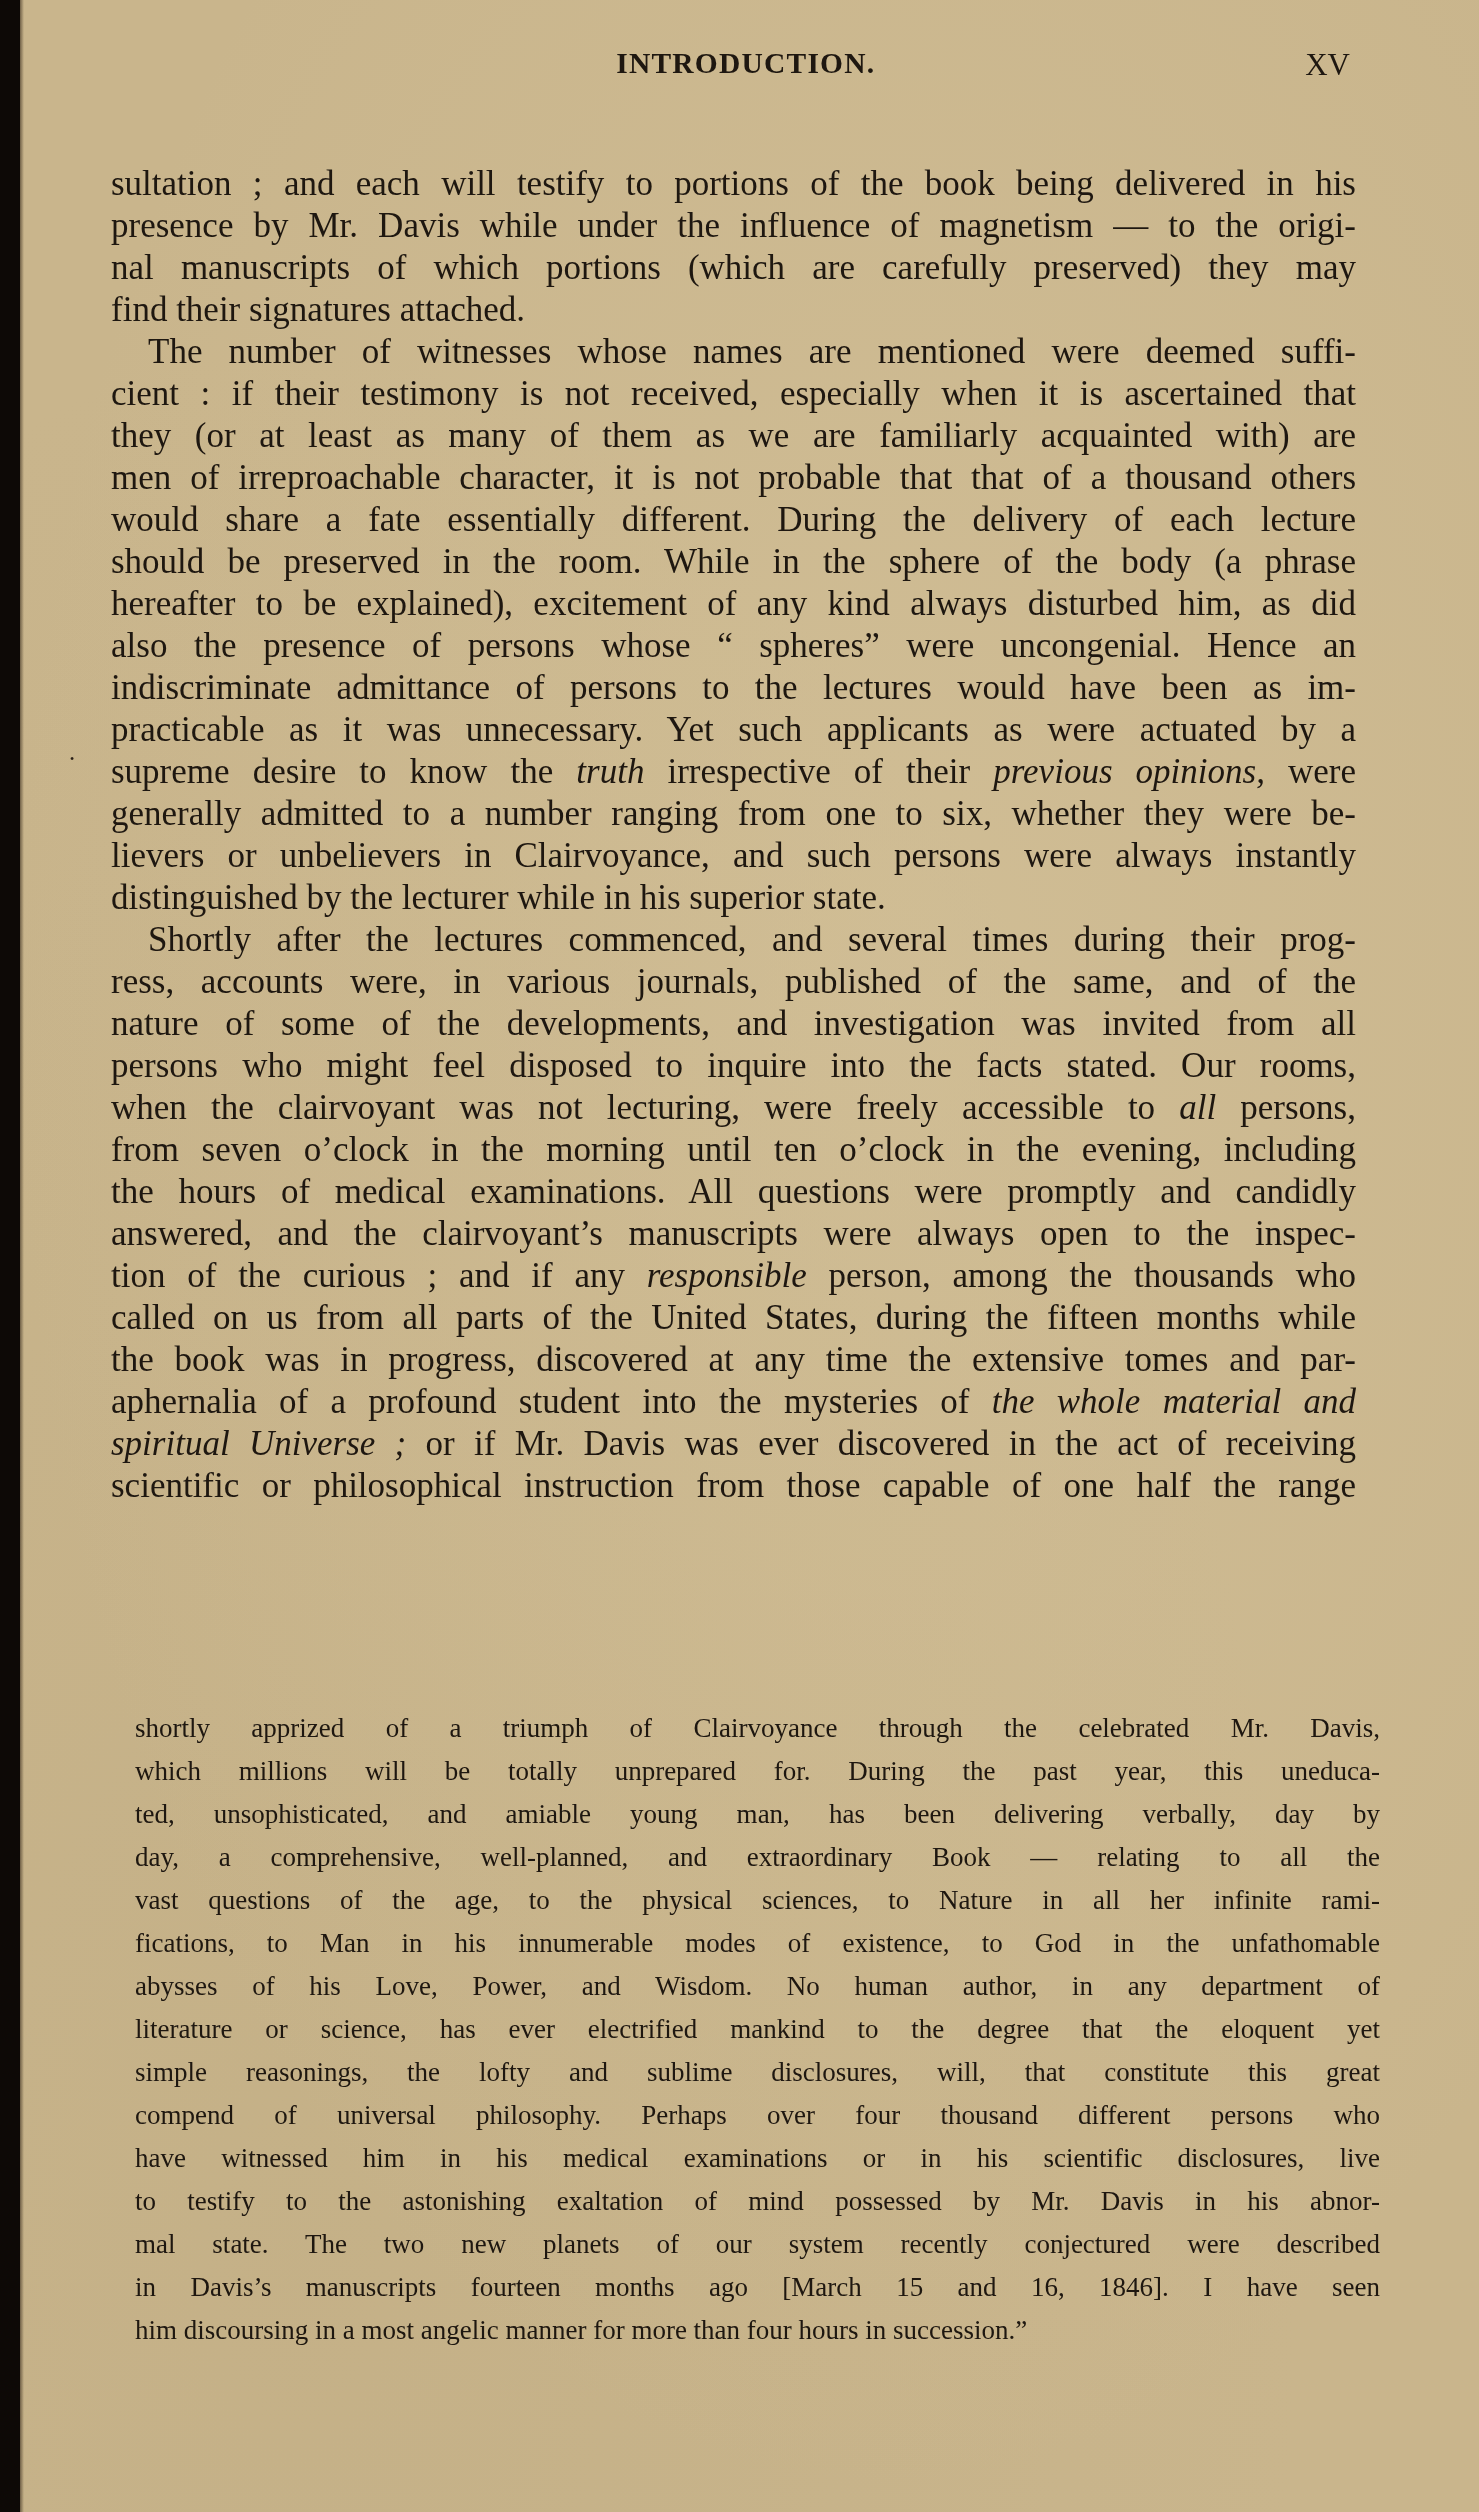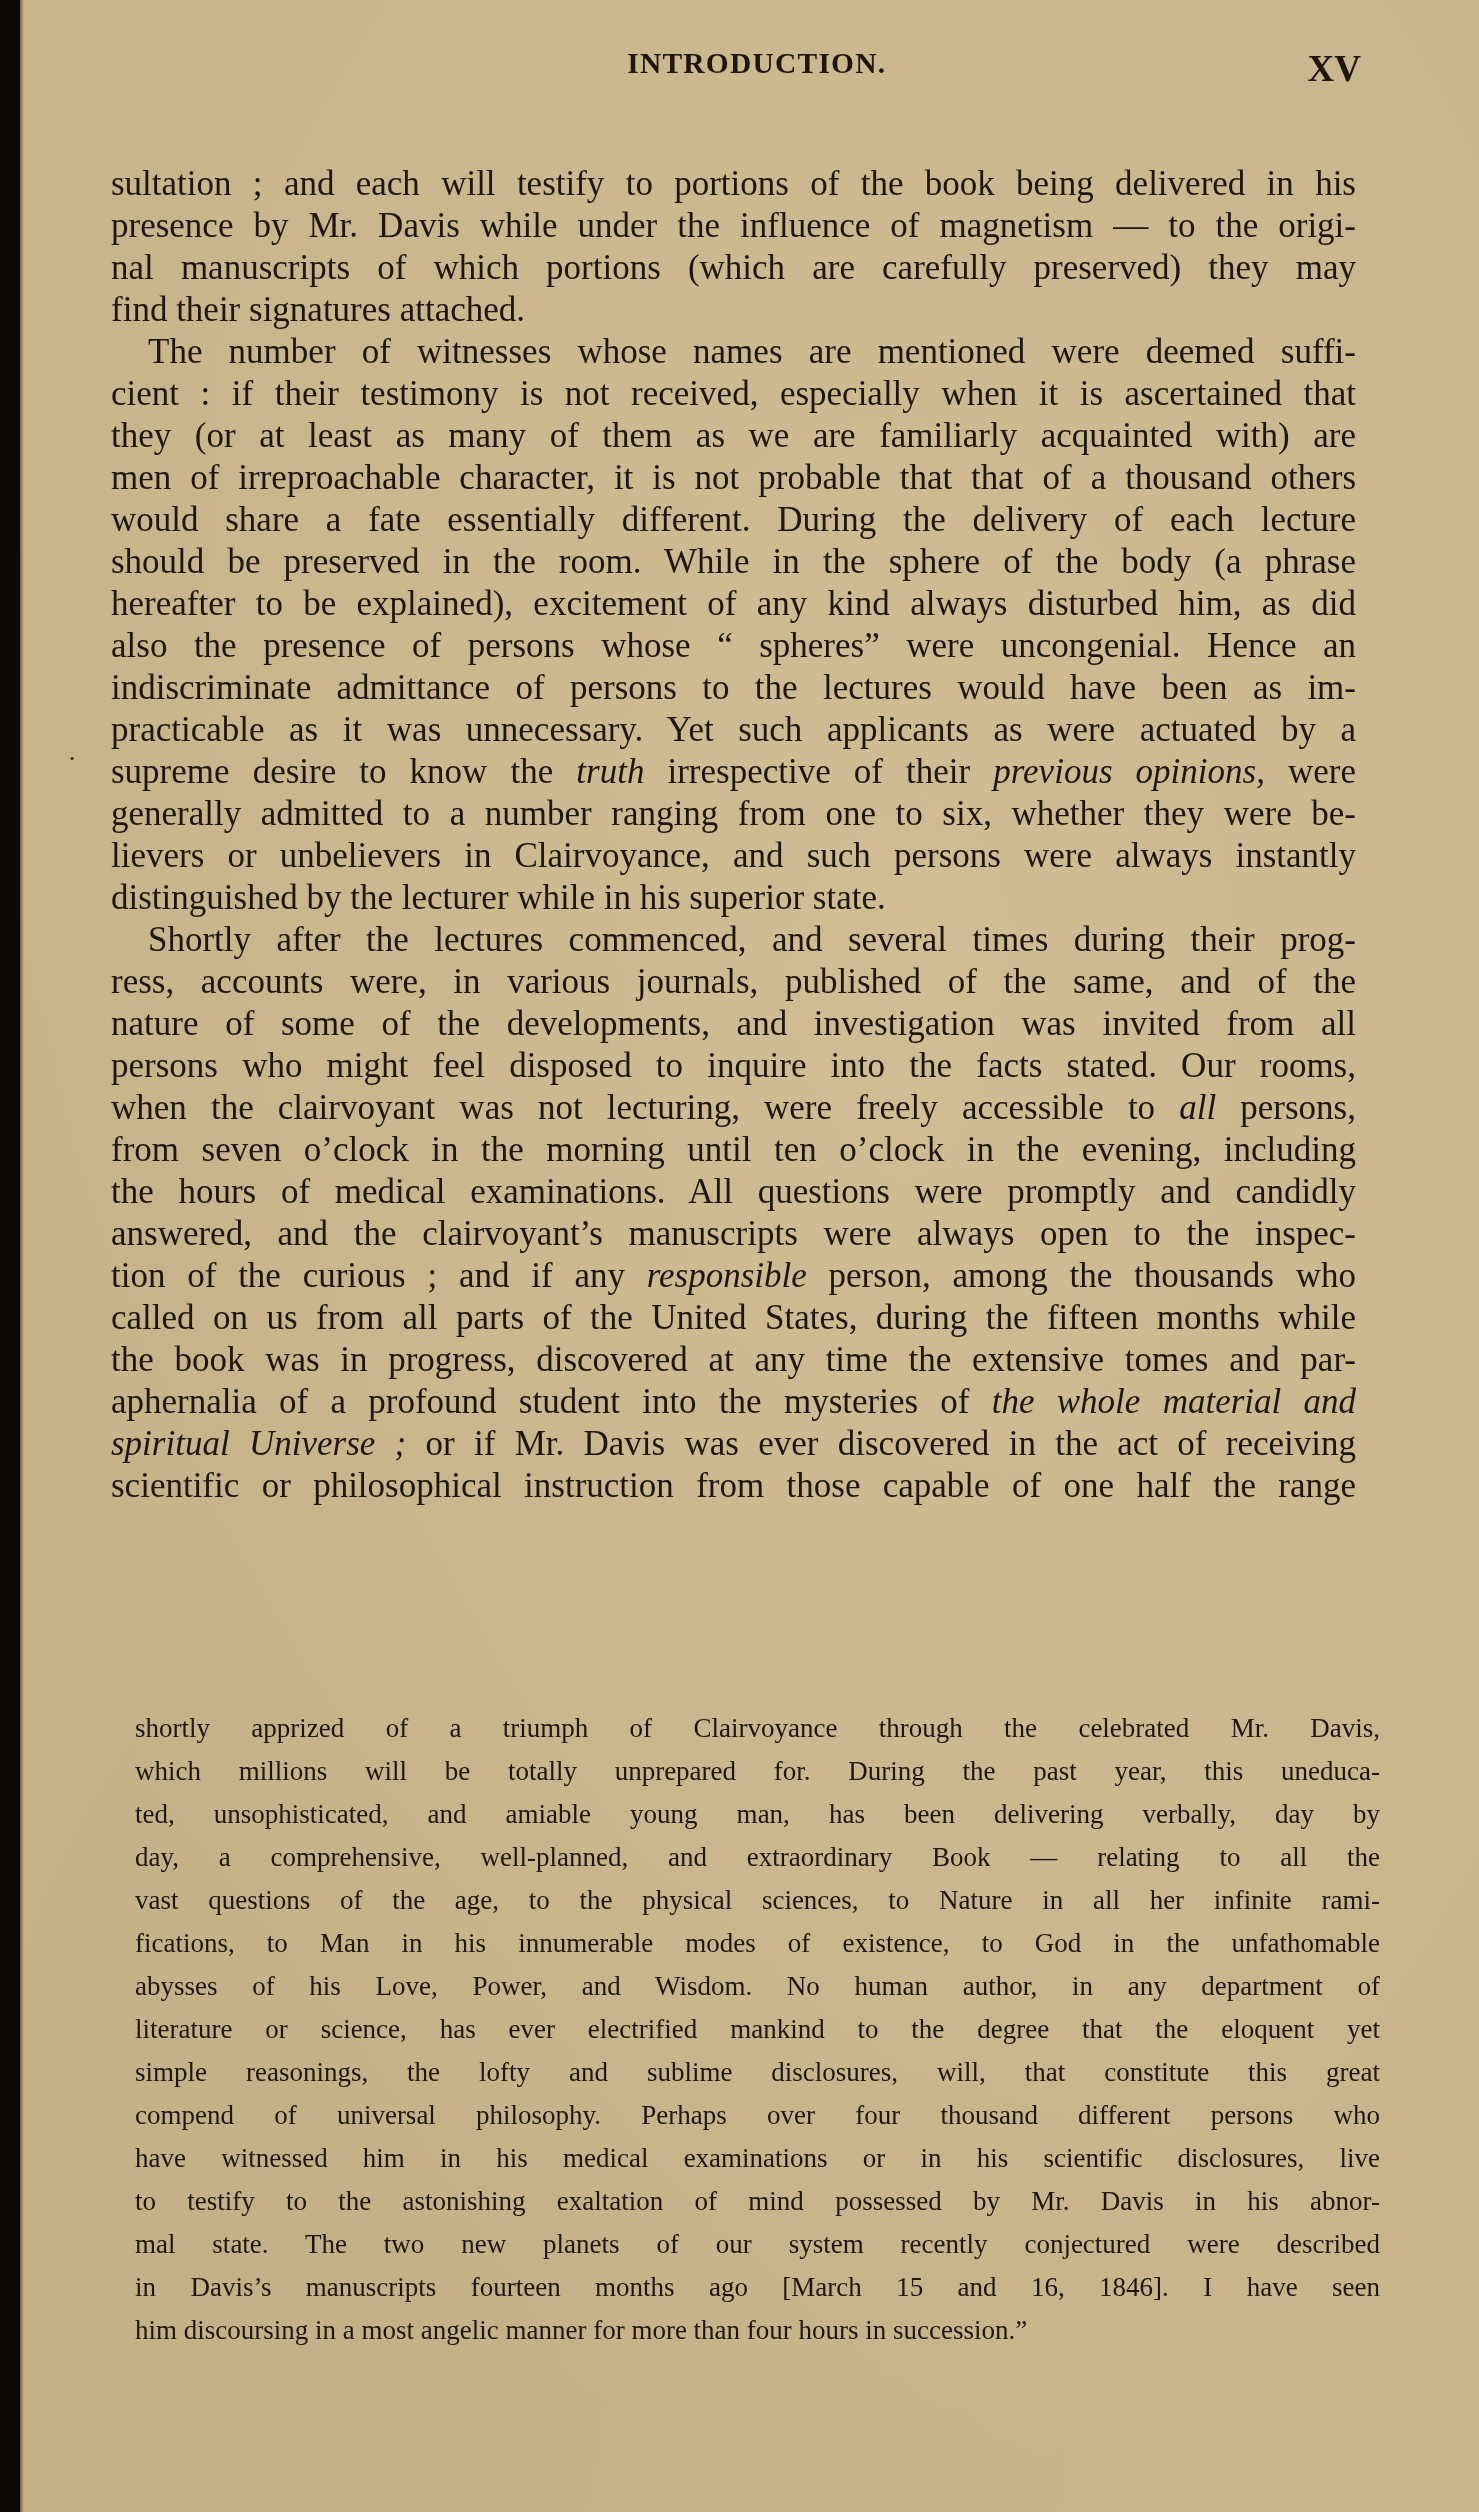--- a/index.html
+++ b/index.html
@@ -19,30 +19,30 @@
   }
   .binding-edge {
     position: absolute; left: 0; top: 0; width: 20px; height: 2512px;
     background: #0d0906;
   }
   .binding-edge::after {
     content: ""; position: absolute; right: -3.7px; top: 0; width: 3.7px; height: 100%;
     background: linear-gradient(to right, rgba(40,28,16,0.55), rgba(40,28,16,0));
   }
   .running-head {
-    position: absolute; top: 47px; left: 122px; width: 1245px; height: 43px;
+    position: absolute; top: 47px; left: 111px; width: 1245px; height: 43px;
   }
   .running-title {
     position: absolute; left: 0; right: 0; top: 0; text-align: center;
     font-size: 29.5px; font-weight: bold; letter-spacing: 1.2px;
     padding-left: 24.6px;
   }
   .page-number {
     position: absolute; right: 6.1px; top: 0;
-    font-size: 37px; font-weight: bold;
+    font-size: 31px; font-weight: normal;
   }
   .body-text {
     position: absolute; left: 111px; top: 163px; width: 1245px;
   }
   .line {
     display: block; white-space: nowrap; text-align: justify; text-align-last: justify;
     font-size: 34px; line-height: 42px; height: 42px;
   }
   .main .line { font-size: 35px; height: 42px; line-height: 42px; }
   .line.indent { padding-left: 37px; }

